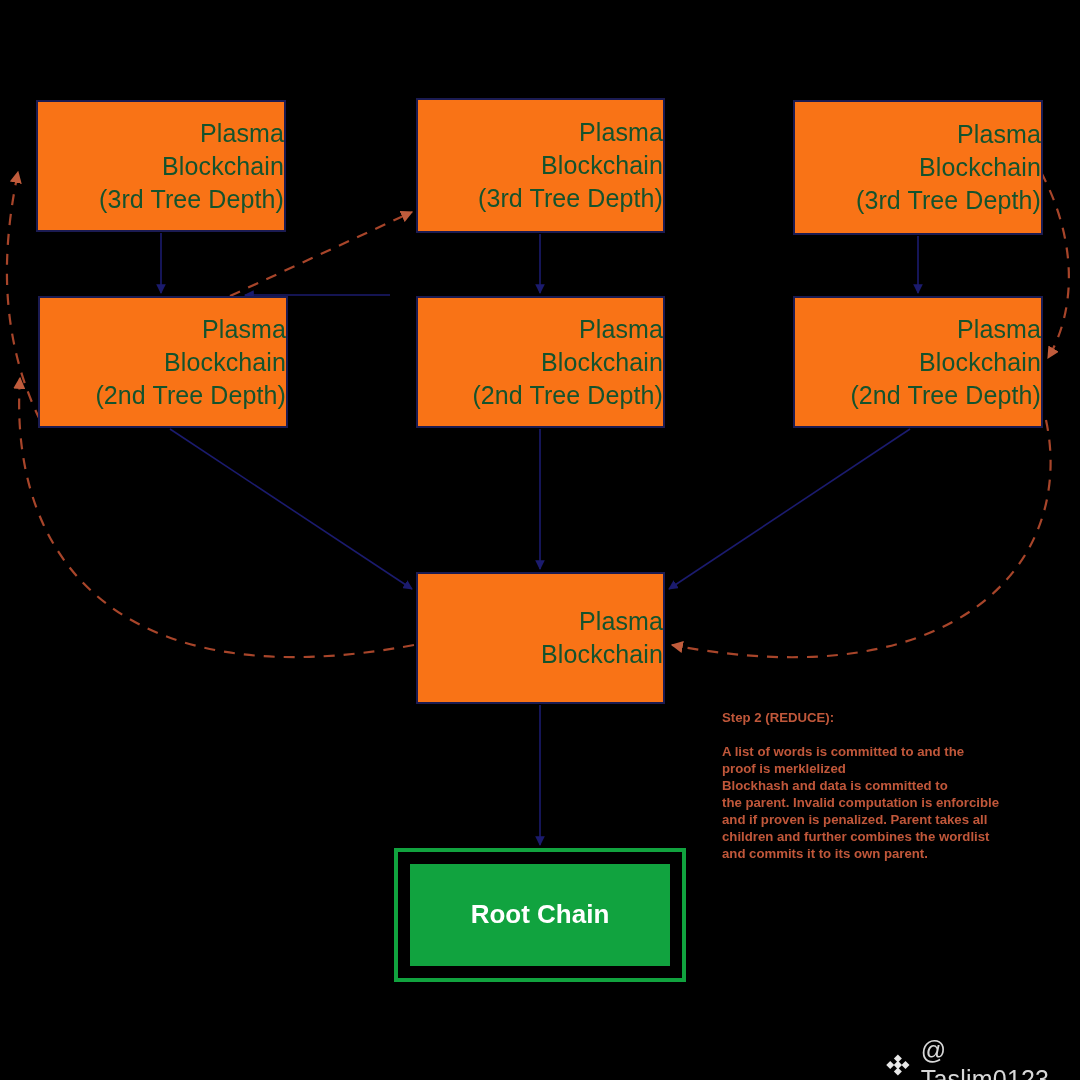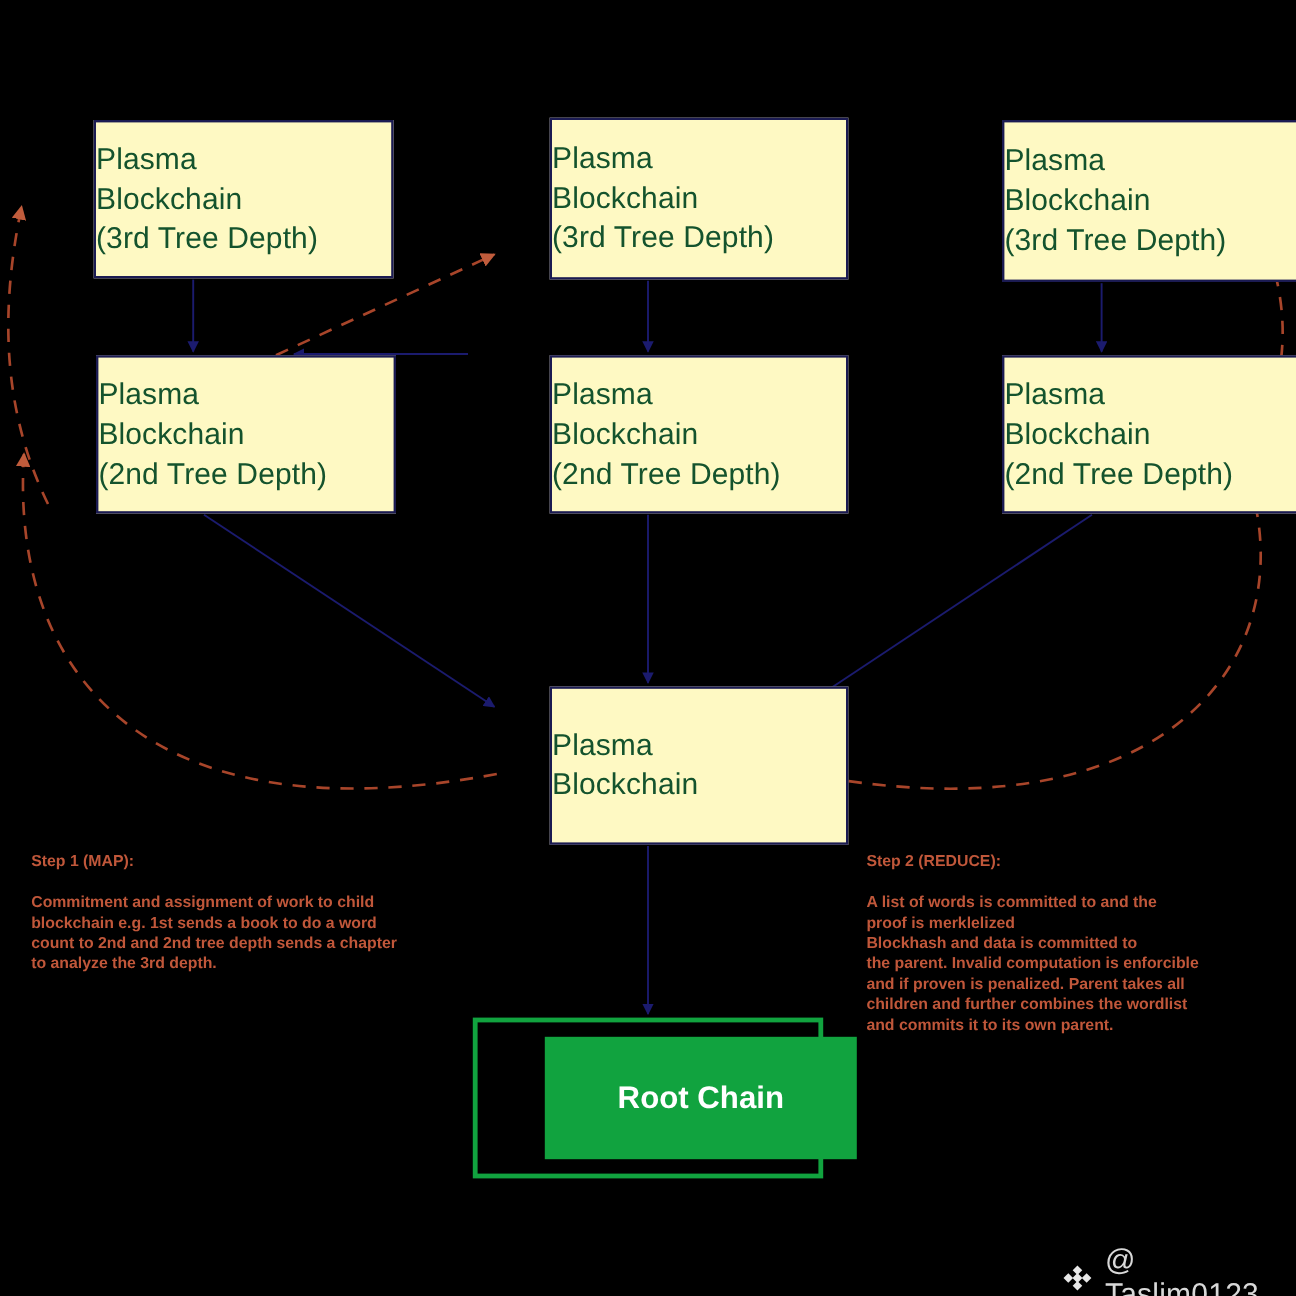--- a/index.html
+++ b/index.html
@@ -23,31 +23,30 @@
     left: 0;
     top: 0;
     width: 1080px;
     height: 1080px;
     pointer-events: none;
   }
   .node {
     position: absolute;
     box-sizing: border-box;
     border: 2px solid #1b1b52;
-    background: #fef9c3;
+    background: #f97316;
     display: flex;
     flex-direction: column;
-    align-items: flex-start;
+    align-items: flex-end;
     justify-content: center;
     color: #14532d;
     font-size: 25px;
     line-height: 1.32;
     letter-spacing: 0.1px;
     text-align: center;
-    margin-left: 42px;
   }
   .node .ln { display: block; white-space: nowrap; }
 
   .rootwrap {
     position: absolute;
     box-sizing: border-box;
     border: 4px solid #11a33f;
     background: #000000;
     padding: 12px;
   }
@@ -161,32 +160,25 @@
     <span class="ln">Plasma</span>
     <span class="ln">Blockchain</span>
     <span class="ln">(2nd Tree Depth)</span>
   </div>
   <div class="node" style="left: 416px; top: 572px; width: 249px; height: 132px; border-color: rgb(27, 27, 82); color: rgb(20, 83, 45);">
     <span class="ln">Plasma</span>
     <span class="ln">Blockchain</span>
   </div>
 
   <div class="rootwrap" style="left: 394px; top: 848px; width: 292px; height: 134px; border-color: rgb(17, 163, 63);">
-    <div class="rootbox" style="background: rgb(17, 163, 63); color: rgb(255, 255, 255); margin-left: 44px;">
+    <div class="rootbox" style="background: rgb(17, 163, 63); color: rgb(255, 255, 255);">
       <span class="ln">Root Chain</span>
     </div>
   </div>
 
-  <div class="note" style="left: 26px; top: 692px; color: rgb(192, 87, 58);">
-    <span class="nt-title">Step 1 (MAP):</span>
-    <span class="nt-body">Commitment and assignment of work to child
-blockchain e.g. 1st sends a book to do a word
-count to 2nd and 2nd tree depth sends a chapter
-to analyze the 3rd depth.</span>
-  </div>
   <div class="note" style="left: 722px; top: 692px; color: rgb(192, 87, 58);">
     <span class="nt-title">Step 2 (REDUCE):</span>
     <span class="nt-body">A list of words is committed to and the
 proof is merklelized
 Blockhash and data is committed to
 the parent. Invalid computation is enforcible
 and if proven is penalized. Parent takes all
 children and further combines the wordlist
 and commits it to its own parent.</span>
   </div>

